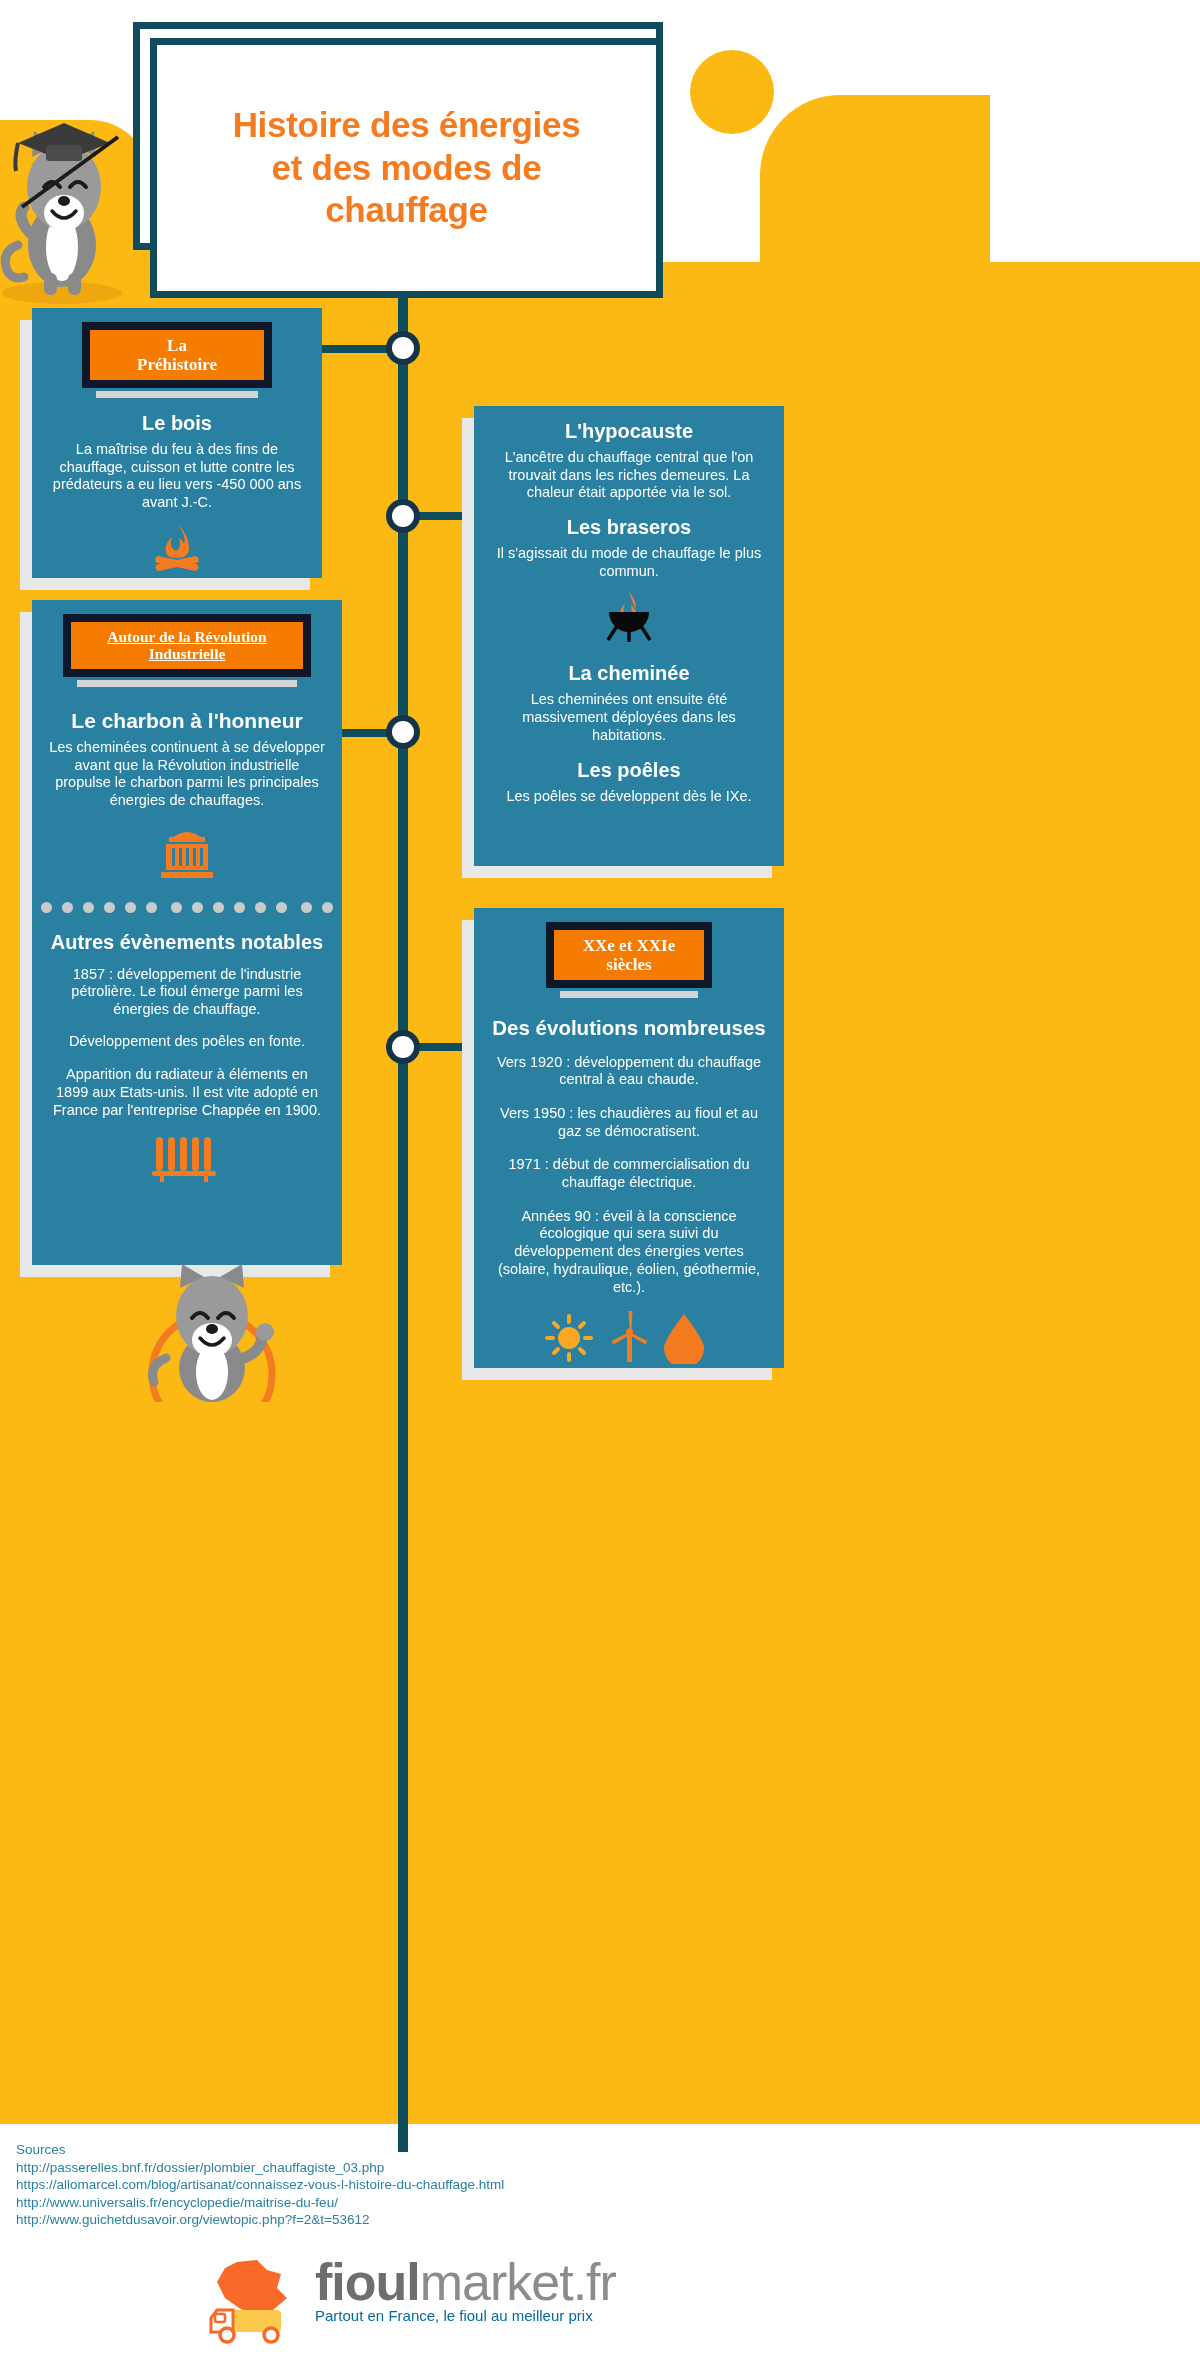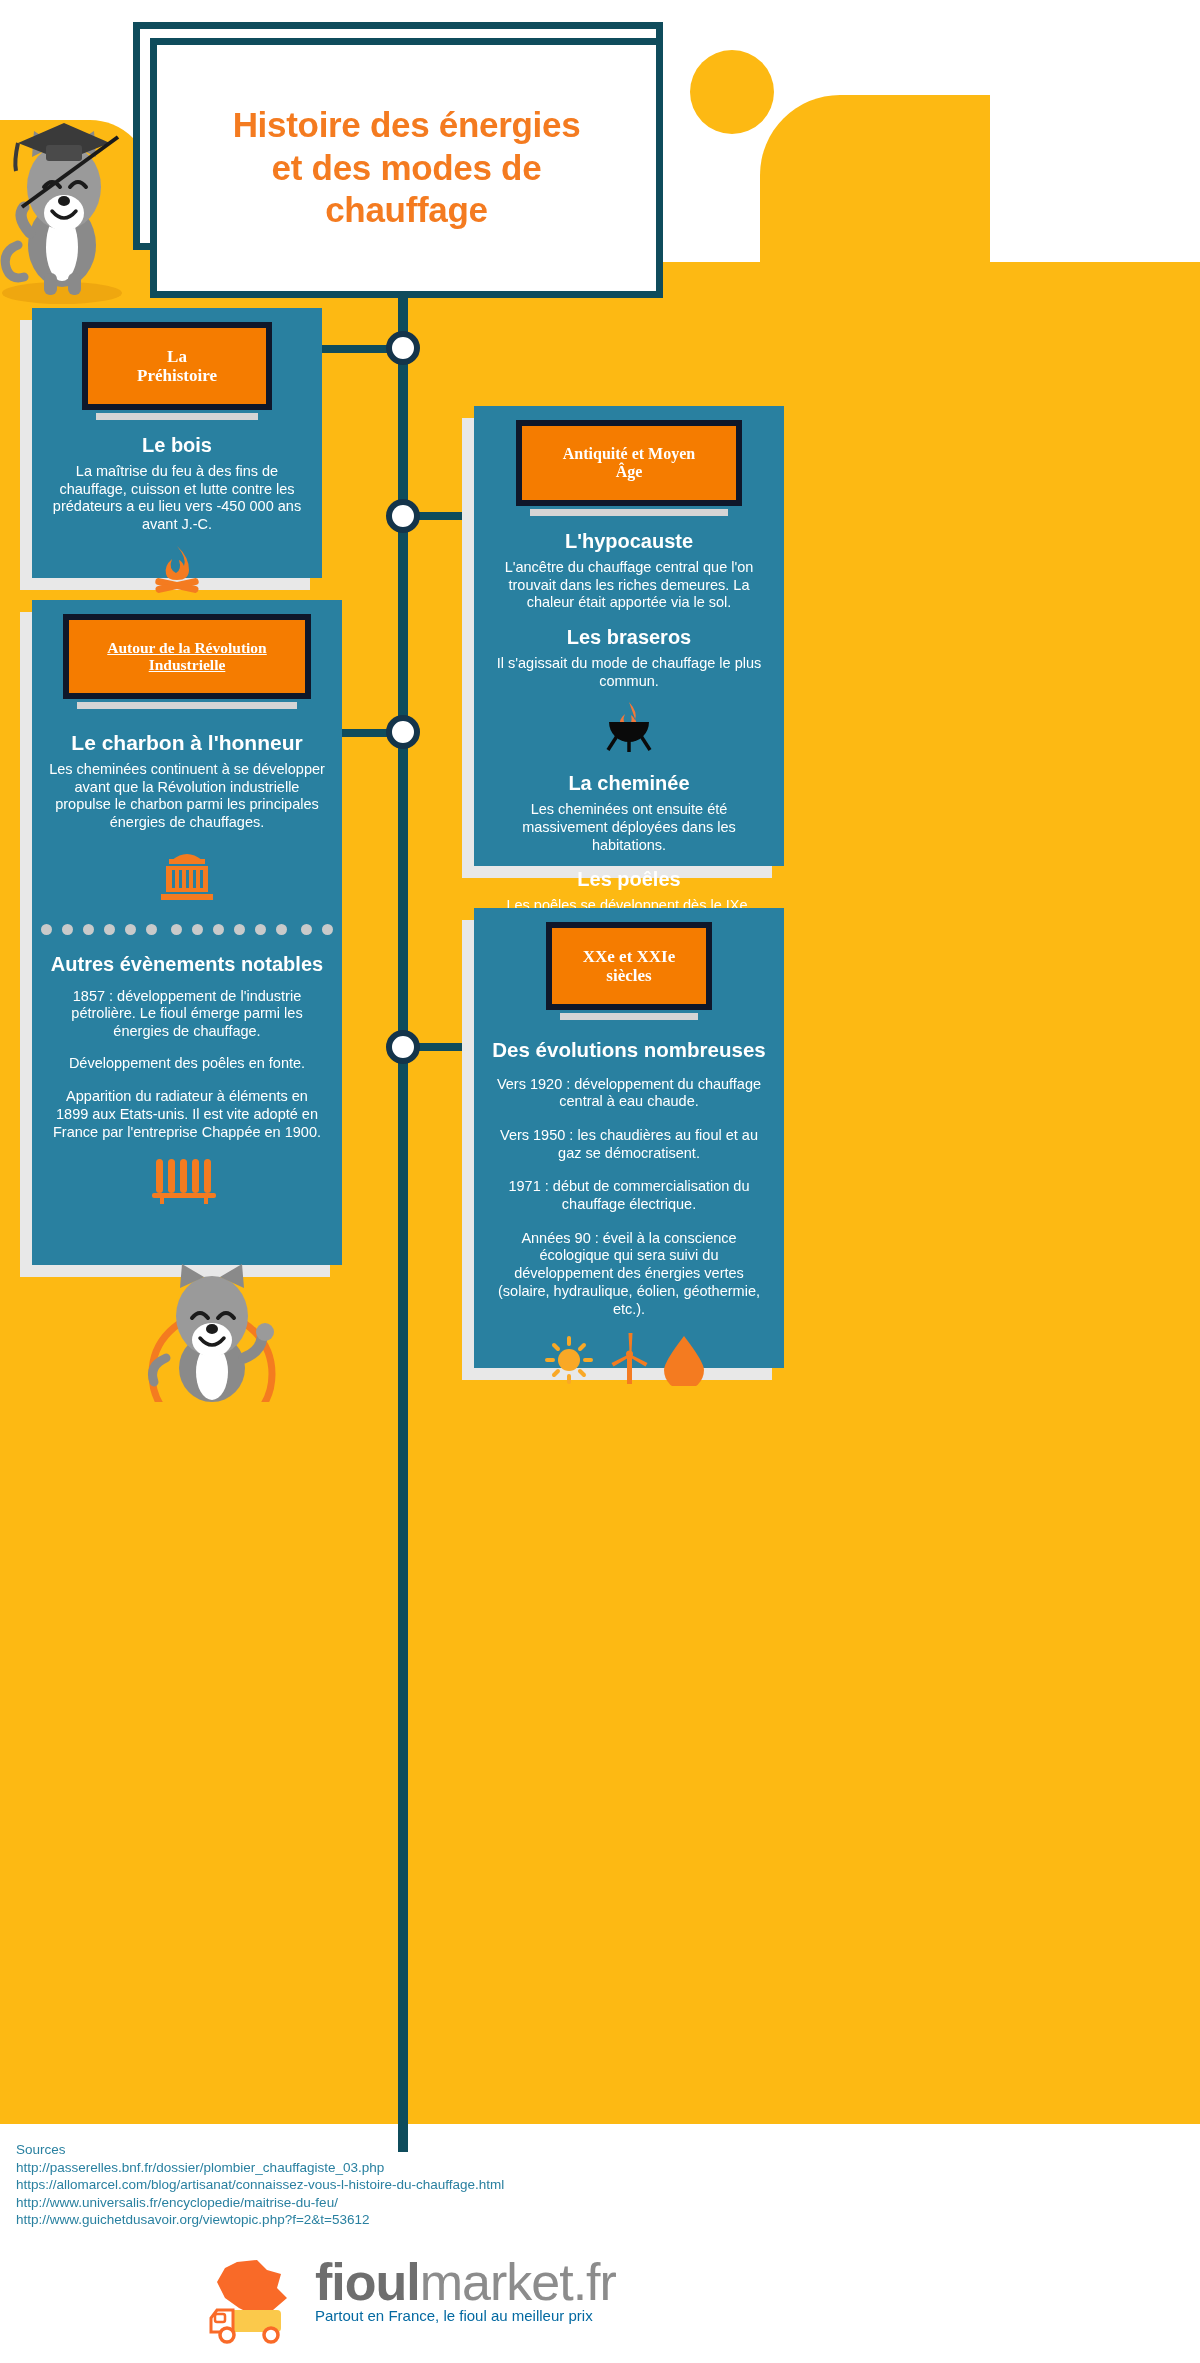--- a/index.html
+++ b/index.html
@@ -59,24 +59,24 @@
     text-align: center; padding: 0 14px; letter-spacing: -0.3px;
   }
 
   
   .card { position: absolute; background: #2980A0; z-index: 5; }
   .card-shadow {
     position: absolute; background: #E8E8E8; z-index: 4;
   }
   .badge-wrap { position: relative; margin: 14px auto 0; }
   .badge {
-    background: #F57C00; border: 6px solid #0f172a;
+    background: #F57C00; border: 8px solid #0f172a;
     color: #ffffff; font-family: "Liberation Serif", serif;
     font-weight: bold; text-align: center; line-height: 1.12;
-    padding: 19px 10px;
+    padding: 6px 10px;
   }
   .badge-underline {
     height: 7px; background: #D5D5D5; margin: 3px 14px 0 14px;
   }
   .card h3 {
     color: #ffffff; font-size: 20px; font-weight: bold;
     text-align: center; margin: 14px 12px 6px 12px; line-height: 1.15;
   }
   .card p {
     color: #ffffff; font-size: 14.5px; text-align: center;
@@ -188,27 +188,20 @@
       <svg width="56" height="52" viewBox="0 0 56 52">
         <path d="M28 2 q10 12 7 20 q-2 -5 -5 -6 q3 10 -3 13 q-8 -4 -4 -14 q-8 7 -6 15 q1 6 11 6 q12 0 12 -10 q0 -13 -12 -24 z" fill="#F47B20"></path>
         <rect x="6" y="38" width="44" height="7" rx="3.5" fill="#F47B20" transform="rotate(12 28 41)"></rect>
         <rect x="6" y="38" width="44" height="7" rx="3.5" fill="#F47B20" transform="rotate(-12 28 41)"></rect>
       </svg>
     </div>
   </div>
 
   <div class="card-shadow" style="left:462px; top:418px; width:310px; height:460px;"></div>
   <div class="card" style="left:474px; top:406px; width:310px; height:460px;">
-    <div class="badge-wrap" style="width:226px;">
-      <div class="badge" style="font-size:16px;">
-        <div>Antiquité et Moyen</div>
-        <div>Âge</div>
-      </div>
-      <div class="badge-underline"></div>
-    </div>
     <h3>L'hypocauste</h3>
     <p>L'ancêtre du chauffage central que l'on trouvait dans les riches demeures. La chaleur était apportée via le sol.</p>
     <h3>Les braseros</h3>
     <p>Il s'agissait du mode de chauffage le plus commun.</p>
     <div class="icon-row" style="margin:6px 0 4px;">
       <svg width="60" height="54" viewBox="0 0 60 54">
         <path d="M30 2 q9 10 6 18 q-2 -4 -4 -5 q2 8 -3 11 q-7 -4 -3 -12 q-7 6 -5 13 l18 0 z" fill="#F4783A"></path>
         <path d="M10 22 h40 a20 20 0 0 1 -40 0 z" fill="#0A0A0A"></path>
         <line x1="18" y1="36" x2="9" y2="50" stroke="#0A0A0A" stroke-width="3.5"></line>
         <line x1="42" y1="36" x2="51" y2="50" stroke="#0A0A0A" stroke-width="3.5"></line>

